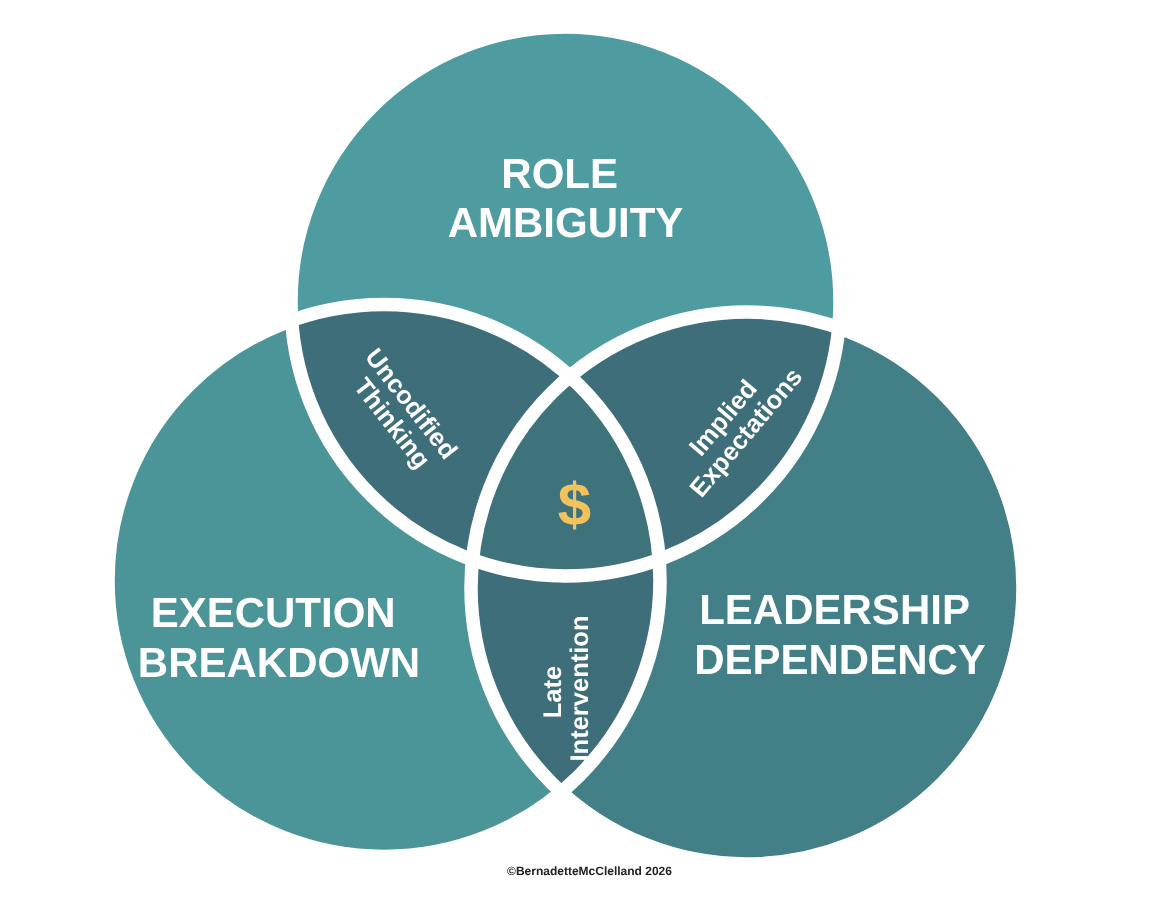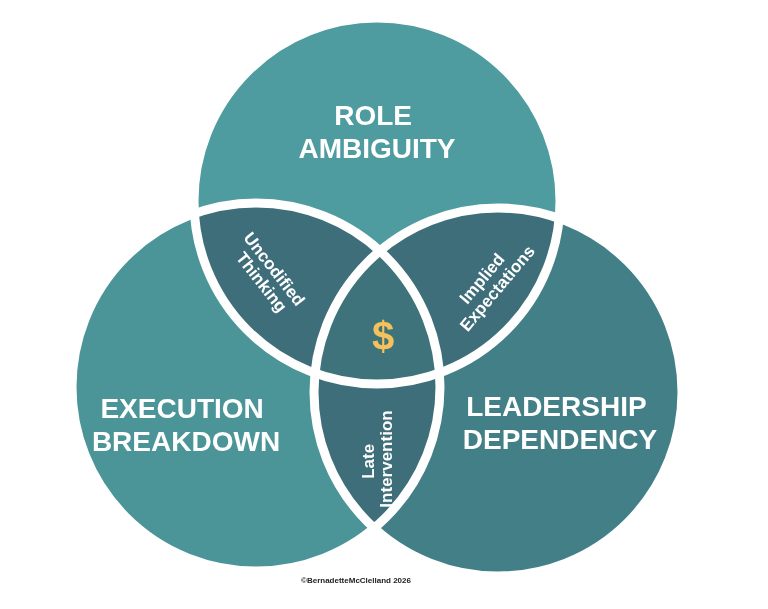--- a/index.html
+++ b/index.html
@@ -3,21 +3,21 @@
 <meta charset="utf-8">
 <style>
   html, body { margin: 0; padding: 0; background: #ffffff; }
   body { width: 768px; height: 609px; position: relative; overflow: hidden; font-family: "Liberation Sans", sans-serif; }
   #venn { position: absolute; left: 0; top: 0; width: 768px; height: 609px; }
   .big-label { font-family: "Liberation Sans", sans-serif; font-weight: 700; fill: #ffffff; font-size: 28px; }
   .small-label { font-family: "Liberation Sans", sans-serif; font-weight: 700; fill: #ffffff; font-size: 17px; }
   .dollar { font-family: "Liberation Sans", sans-serif; font-weight: 700; font-size: 40px; }
   .caption {
     position: absolute; left: 0; width: 712px; top: 576px; text-align: center;
-    font-family: "Liberation Sans", sans-serif; font-weight: 700; font-size: 8px; color: #222222;
+    font-family: "Liberation Sans", sans-serif; font-weight: 700; font-size: 8px; color: #222222; padding-left: 37px;
   }
 </style>
 </head>
 <body>
 
 <svg id="venn" viewBox="0 0 768 609" xmlns="http://www.w3.org/2000/svg">
   <defs>
     <clipPath id="clipTop">
         <circle cx="377" cy="201" r="183"></circle>
       </clipPath>

